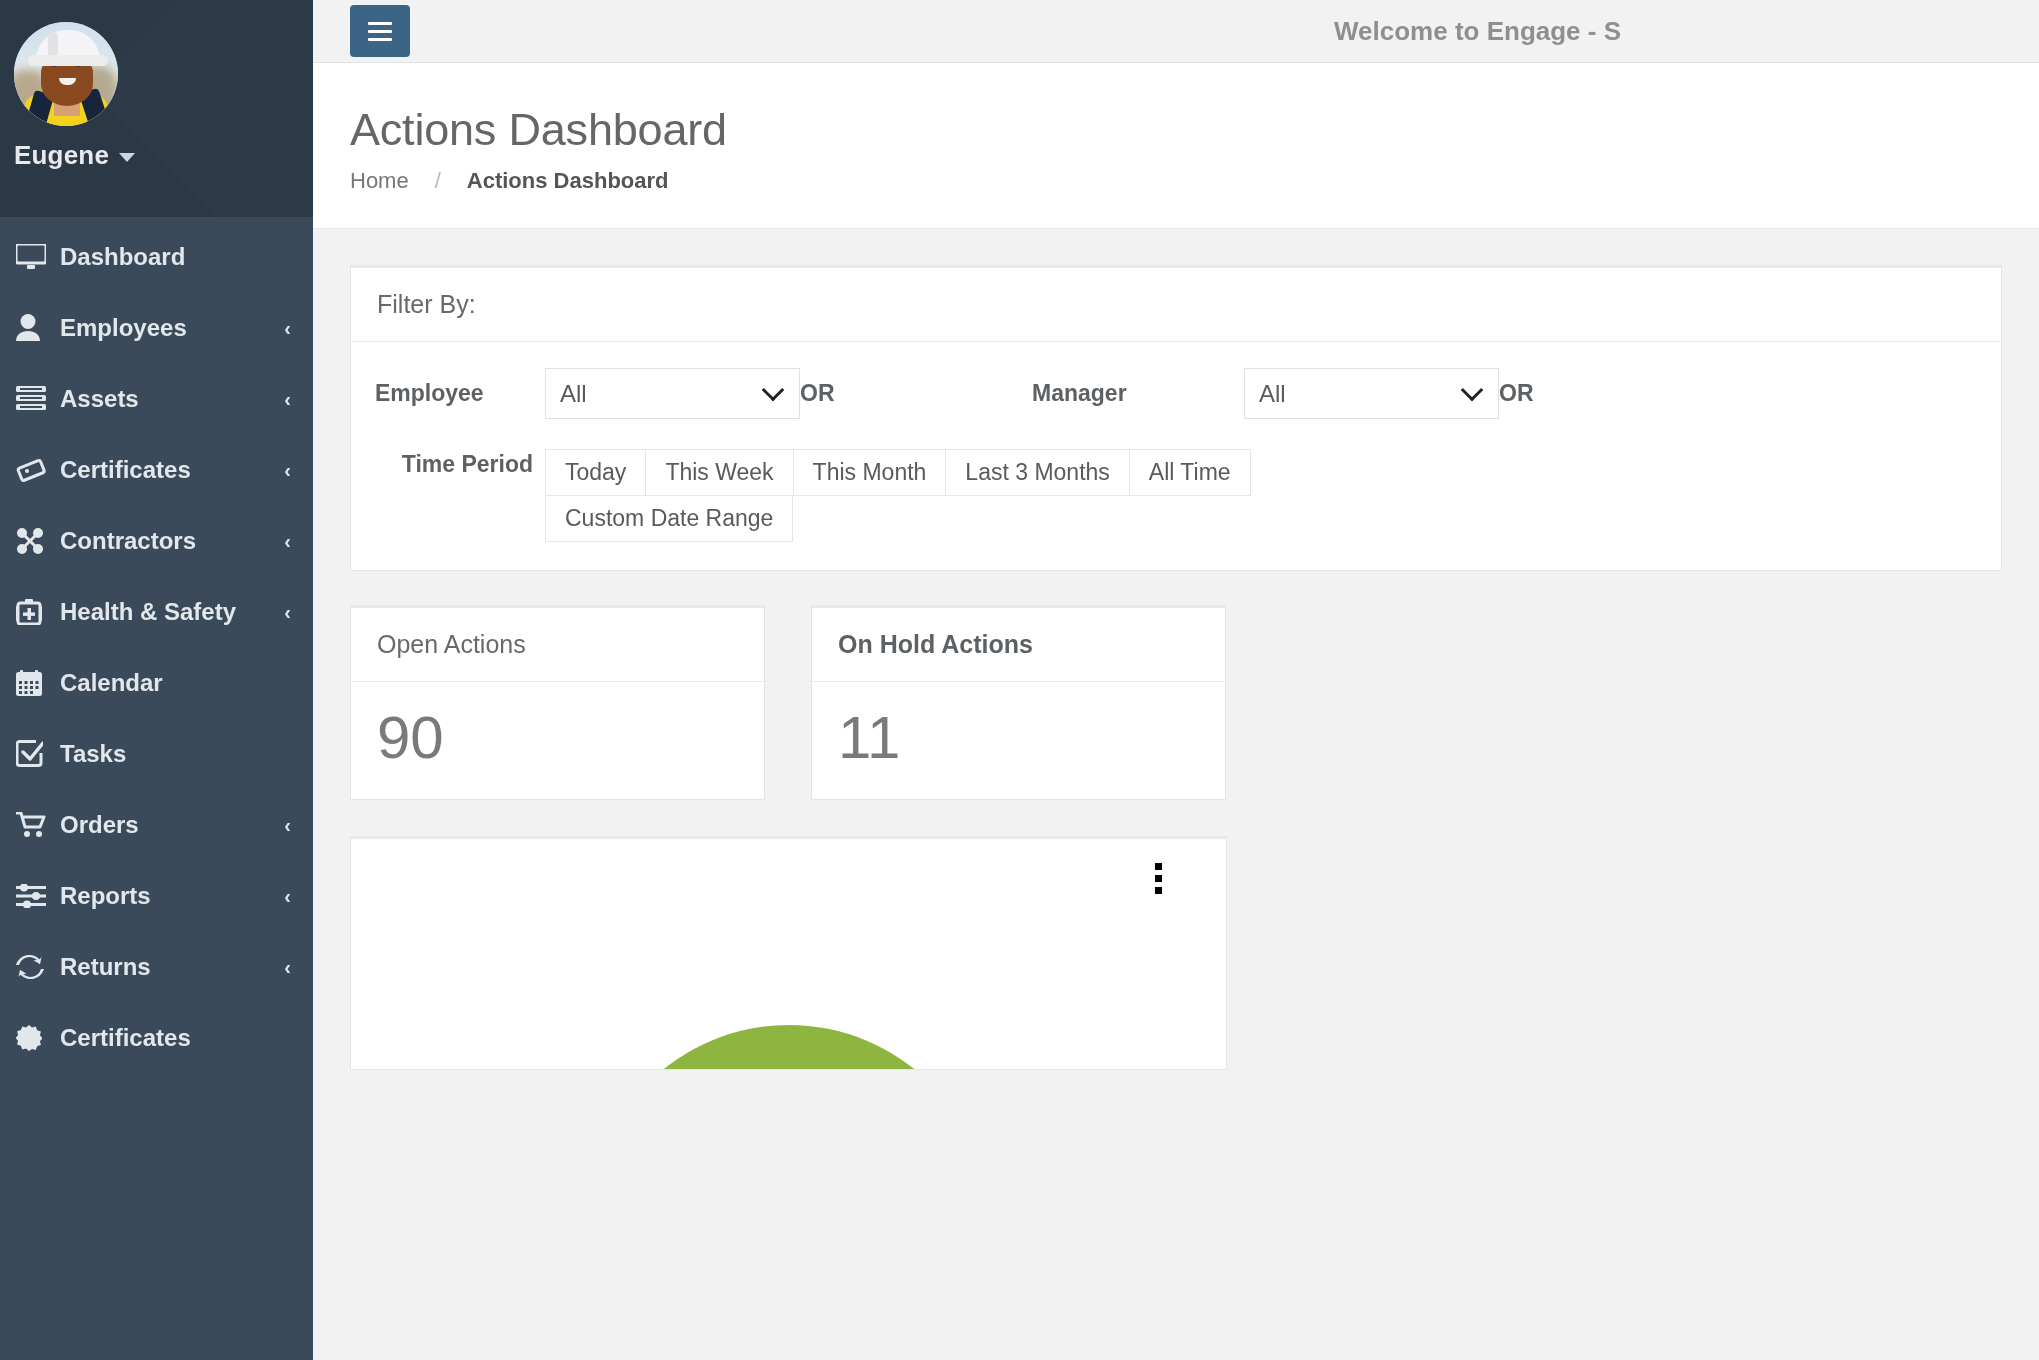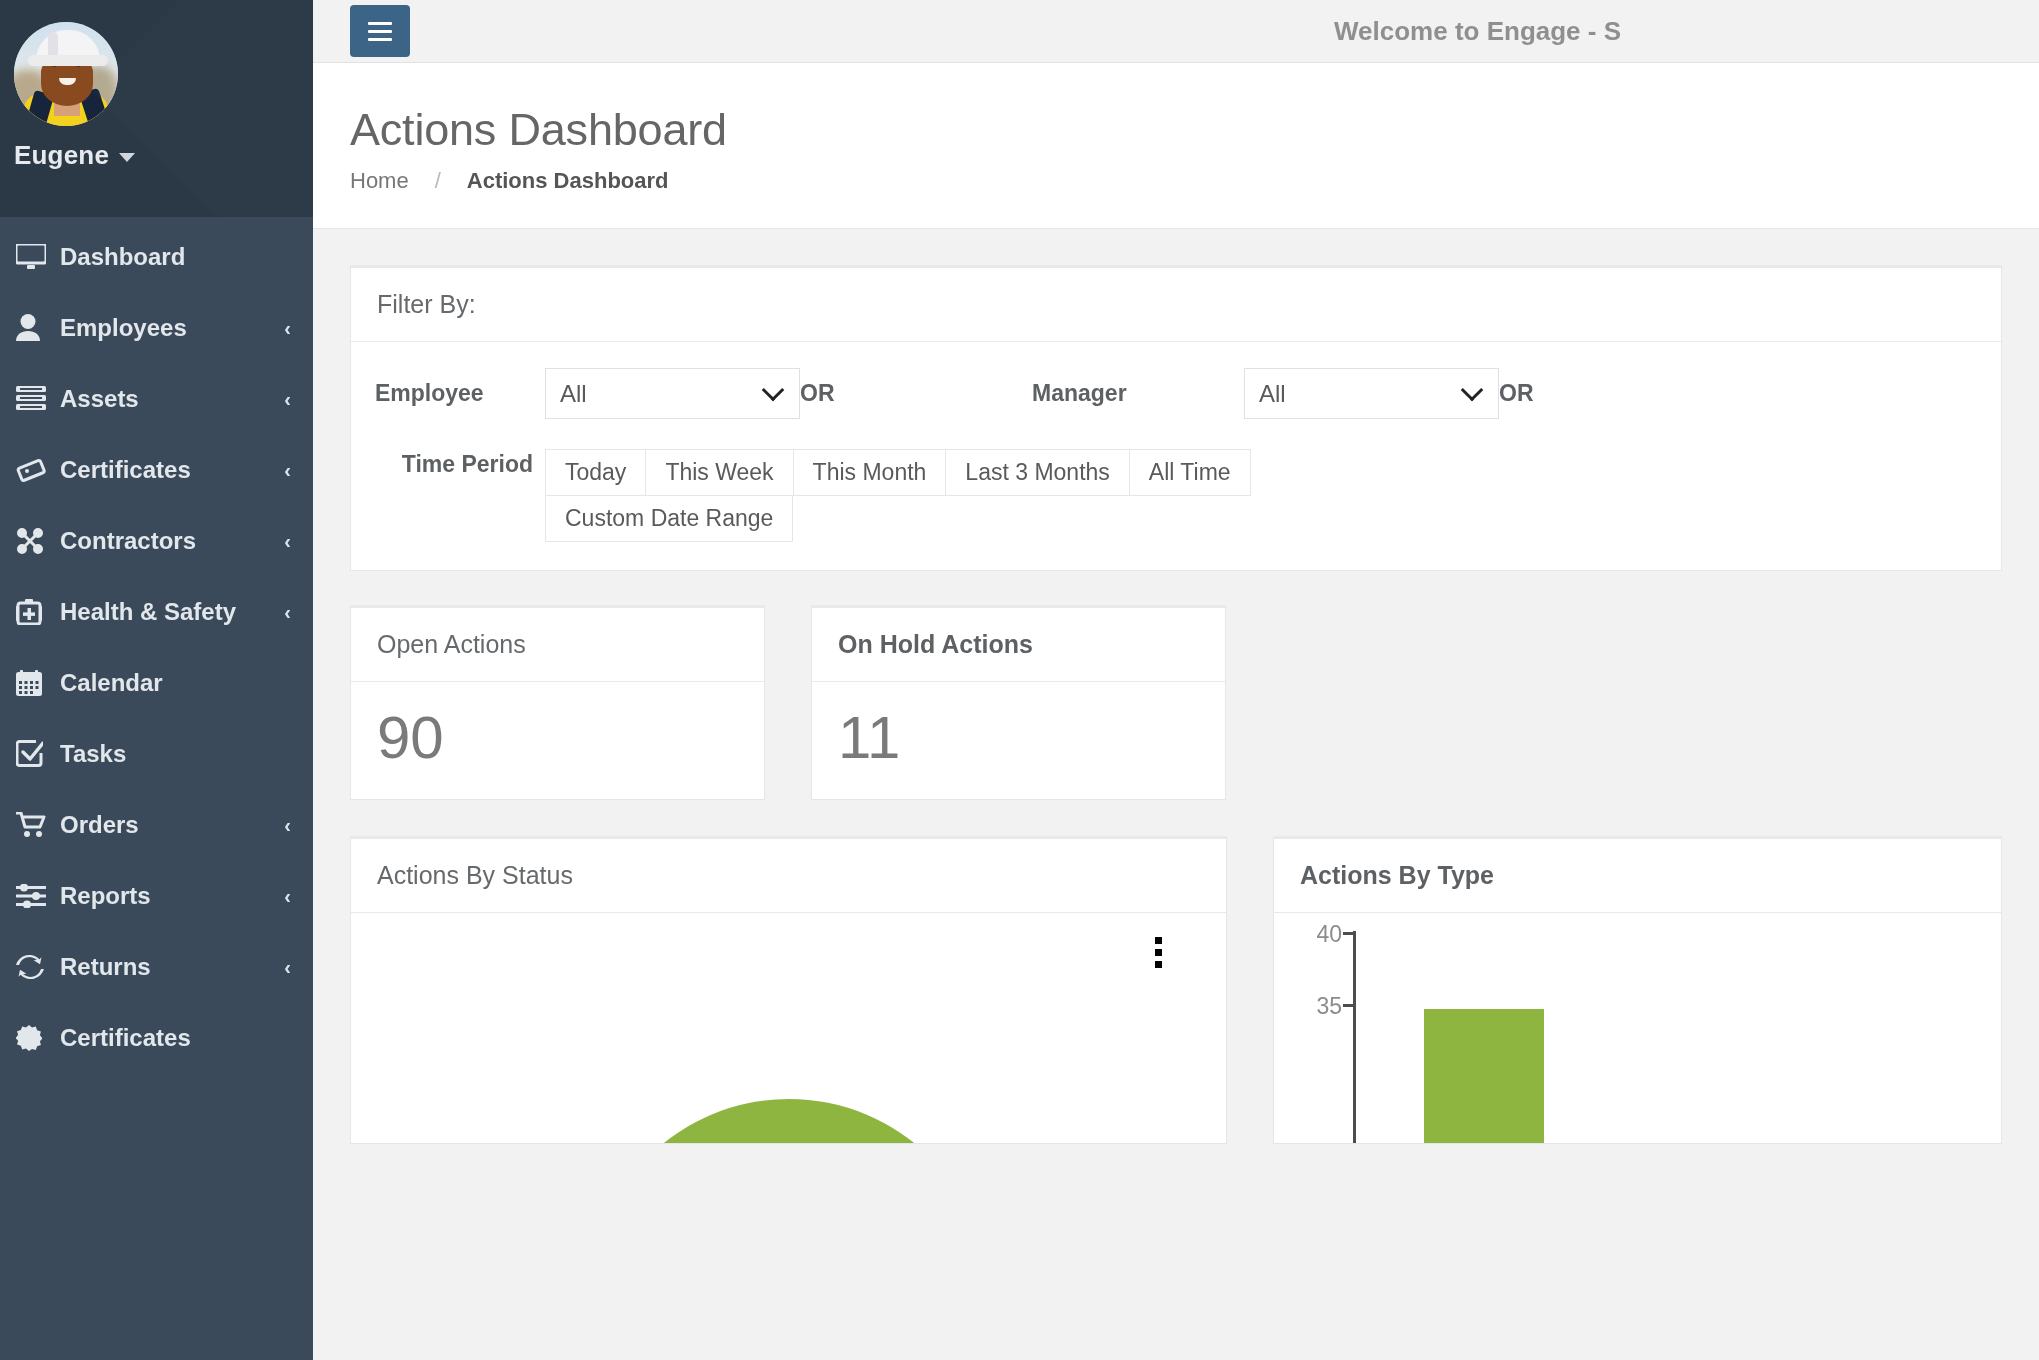--- a/index.html
+++ b/index.html
@@ -567,45 +567,27 @@
           <div class="card-title bold">On Hold Actions</div>
         </div>
         <div class="stat-value">11</div>
       </div>
 
     </div>
 
     <div id="chart-row">
 
       <div class="card" id="chart-status-card">
-        <div class="card-header">
-          <div class="card-title">Actions By Status</div>
-        </div>
         <div class="chart-body">
           <div id="kebab">
               <i></i>
               <i></i>
               <i></i>
             </div>
           <div id="pie"></div>
         </div>
       </div>
 
-      <div class="card" id="chart-type-card">
-        <div class="card-header">
-          <div class="card-title bold">Actions By Type</div>
-        </div>
-        <div class="chart-body">
-          <div id="bar-chart">
-            <div class="axis-label" style="left:8px; top:8px;">40</div>
-            <div class="tick" style="left:69px; top:19px;"></div>
-            <div class="axis-label" style="left:8px; top:80px;">35</div>
-            <div class="tick" style="left:69px; top:91px;"></div>
-            <div id="y-axis-line"></div>
-            <div class="bar" style="left:150px; top:96px; width:120px; height:140px;"></div>
-          </div>
-        </div>
-      </div>
 
     </div>
 
   </div>
 </div>
 
 </body></html>

